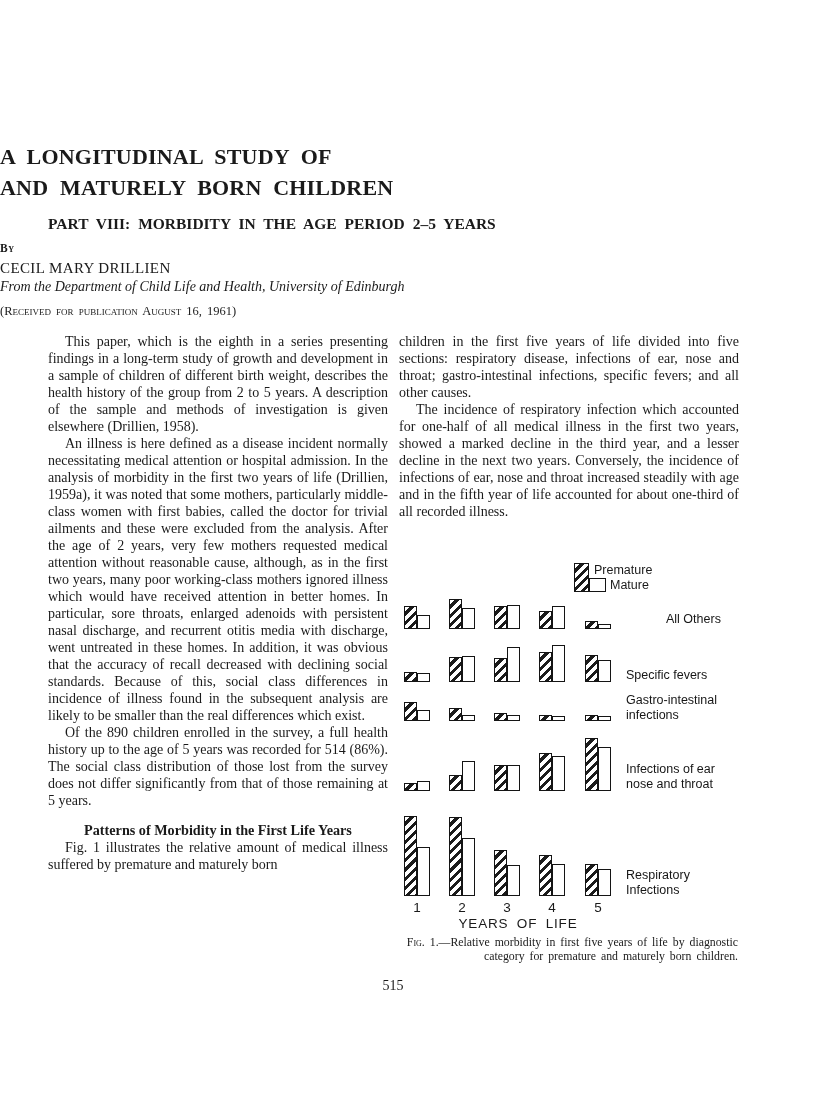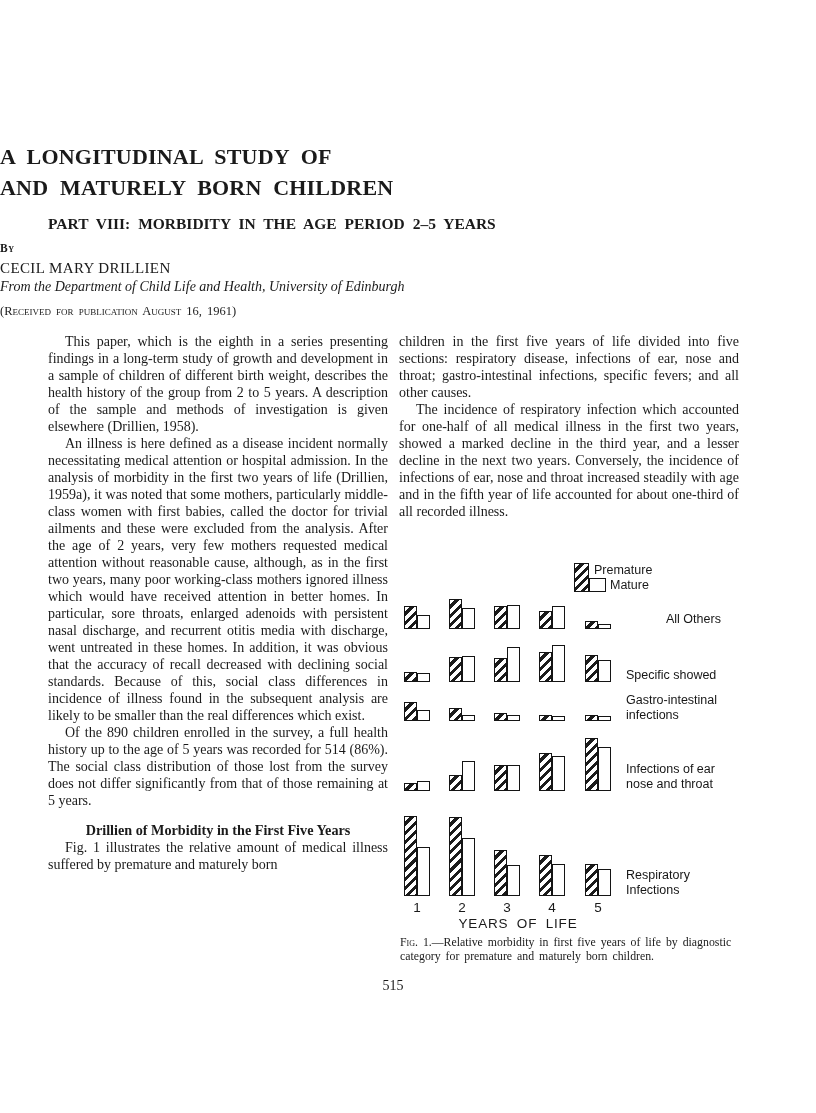--- a/index.html
+++ b/index.html
@@ -33,21 +33,21 @@
   .hatched { background-image:repeating-linear-gradient(135deg,#ffffff 0 3.5px,#1b1b1b 3.5px 6.5px); }
   .row-label { position:absolute; font-family:"Liberation Sans", sans-serif; font-size:12.5px; line-height:15px; white-space:pre-line; color:#161616; }
   .tick { position:absolute; top:341px; width:26px; text-align:center; font-family:"Liberation Sans", sans-serif; font-size:13.5px; }
   .xlabel { position:absolute; top:357px; left:23px; width:190px; text-align:center; font-family:"Liberation Sans", sans-serif; font-size:13.5px; letter-spacing:0.8px; word-spacing:4px; }
   .legend-swatch { position:absolute; box-sizing:border-box; border:1.5px solid #141414; }
   .legend-swatch.prem { left:174px; top:5px; width:15px; height:29px; }
   .legend-swatch.mat  { left:189px; top:20px; width:17px; height:14px; background:#ffffff; }
   .legend-label { position:absolute; font-family:"Liberation Sans", sans-serif; font-size:12.5px; }
   .legend-label.prem { left:194px; top:4px; }
   .legend-label.mat  { left:210px; top:19px; }
-  .caption { margin-top:5px; width:338px; text-align:left; font-size:11.8px; line-height:14px; word-spacing:2px; }
+  .caption { margin-top:5px; width:338px; text-align:right; font-size:11.8px; line-height:14px; word-spacing:2px; }
   .caption .cap-label { font-variant:small-caps; }
 
   .page-number { position:absolute; top:978px; left:48px; width:690px; text-align:center; font-size:14px; }
 </style>
 </head>
 <body>
 
 <div class="page">
 
   <div class="header">
@@ -59,21 +59,21 @@
     <div class="affiliation">From the Department of Child Life and Health, University of Edinburgh</div>
     <div class="received">(Received for publication August 16, 1961)</div>
   </div>
 
   <div class="columns">
 
     <div class="col">
       <p>This paper, which is the eighth in a series presenting findings in a long-term study of growth and development in a sample of children of different birth weight, describes the health history of the group from 2 to 5 years.  A description of the sample and methods of investigation is given elsewhere (Drillien, 1958).</p>
       <p>An illness is here defined as a disease incident normally necessitating medical attention or hospital admission.  In the analysis of morbidity in the first two years of life (Drillien, 1959a), it was noted that some mothers, particularly middle-class women with first babies, called the doctor for trivial ailments and these were excluded from the analysis.  After the age of 2 years, very few mothers requested medical attention without reasonable cause, although, as in the first two years, many poor working-class mothers ignored illness which would have received attention in better homes.  In particular, sore throats, enlarged adenoids with persistent nasal discharge, and recurrent otitis media with discharge, went untreated in these homes.  In addition, it was obvious that the accuracy of recall decreased with declining social standards.  Because of this, social class differences in incidence of illness found in the subsequent analysis are likely to be smaller than the real differences which exist.</p>
       <p>Of the 890 children enrolled in the survey, a full health history up to the age of 5 years was recorded for 514 (86%).  The social class distribution of those lost from the survey does not differ significantly from that of those remaining at 5 years.</p>
-      <div class="section-heading">Drillien of Morbidity in the First Five Years</div>
+      <div class="section-heading">Patterns of Morbidity in the First Life Years</div>
       <p>Fig. 1 illustrates the relative amount of medical illness suffered by premature and maturely born</p>
     </div>
 
     <div class="col right-col">
       <p class="noindent">children in the first five years of life divided into five sections: respiratory disease, infections of ear, nose and throat; gastro-intestinal infections, specific fevers; and all other causes.</p>
       <p>The incidence of respiratory infection which accounted for one-half of all medical illness in the first two years, showed a marked decline in the third year, and a lesser decline in the next two years. Conversely, the incidence of infections of ear, nose and throat increased steadily with age and in the fifth year of life accounted for about one-third of all recorded illness.</p>
 
       <div class="figure-block">
         <div class="chart">
           <div class="legend-swatch prem hatched"></div>
@@ -95,21 +95,21 @@
             <div class="bar hatched" style="left: 4px; width: 13px; height: 10px; top: 114px;"></div>
             <div class="bar" style="left: 17px; width: 13px; height: 9px; top: 115px;"></div>
             <div class="bar hatched" style="left: 49px; width: 13px; height: 25px; top: 99px;"></div>
             <div class="bar" style="left: 62px; width: 13px; height: 26px; top: 98px;"></div>
             <div class="bar hatched" style="left: 94px; width: 13px; height: 24px; top: 100px;"></div>
             <div class="bar" style="left: 107px; width: 13px; height: 35px; top: 89px;"></div>
             <div class="bar hatched" style="left: 139px; width: 13px; height: 30px; top: 94px;"></div>
             <div class="bar" style="left: 152px; width: 13px; height: 37px; top: 87px;"></div>
             <div class="bar hatched" style="left: 185px; width: 13px; height: 27px; top: 97px;"></div>
             <div class="bar" style="left: 198px; width: 13px; height: 22px; top: 102px;"></div>
-            <div class="row-label" style="left: 226px; top: 110px;">Specific showed</div>
+            <div class="row-label" style="left: 226px; top: 110px;">Specific fevers</div>
             <div class="bar hatched" style="left: 4px; width: 13px; height: 19px; top: 144px;"></div>
             <div class="bar" style="left: 17px; width: 13px; height: 11px; top: 152px;"></div>
             <div class="bar hatched" style="left: 49px; width: 13px; height: 13px; top: 150px;"></div>
             <div class="bar" style="left: 62px; width: 13px; height: 6px; top: 157px;"></div>
             <div class="bar hatched" style="left: 94px; width: 13px; height: 8px; top: 155px;"></div>
             <div class="bar" style="left: 107px; width: 13px; height: 6px; top: 157px;"></div>
             <div class="bar hatched" style="left: 139px; width: 13px; height: 6px; top: 157px;"></div>
             <div class="bar" style="left: 152px; width: 13px; height: 5px; top: 158px;"></div>
             <div class="bar hatched" style="left: 185px; width: 13px; height: 6px; top: 157px;"></div>
             <div class="bar" style="left: 198px; width: 13px; height: 5px; top: 158px;"></div>

